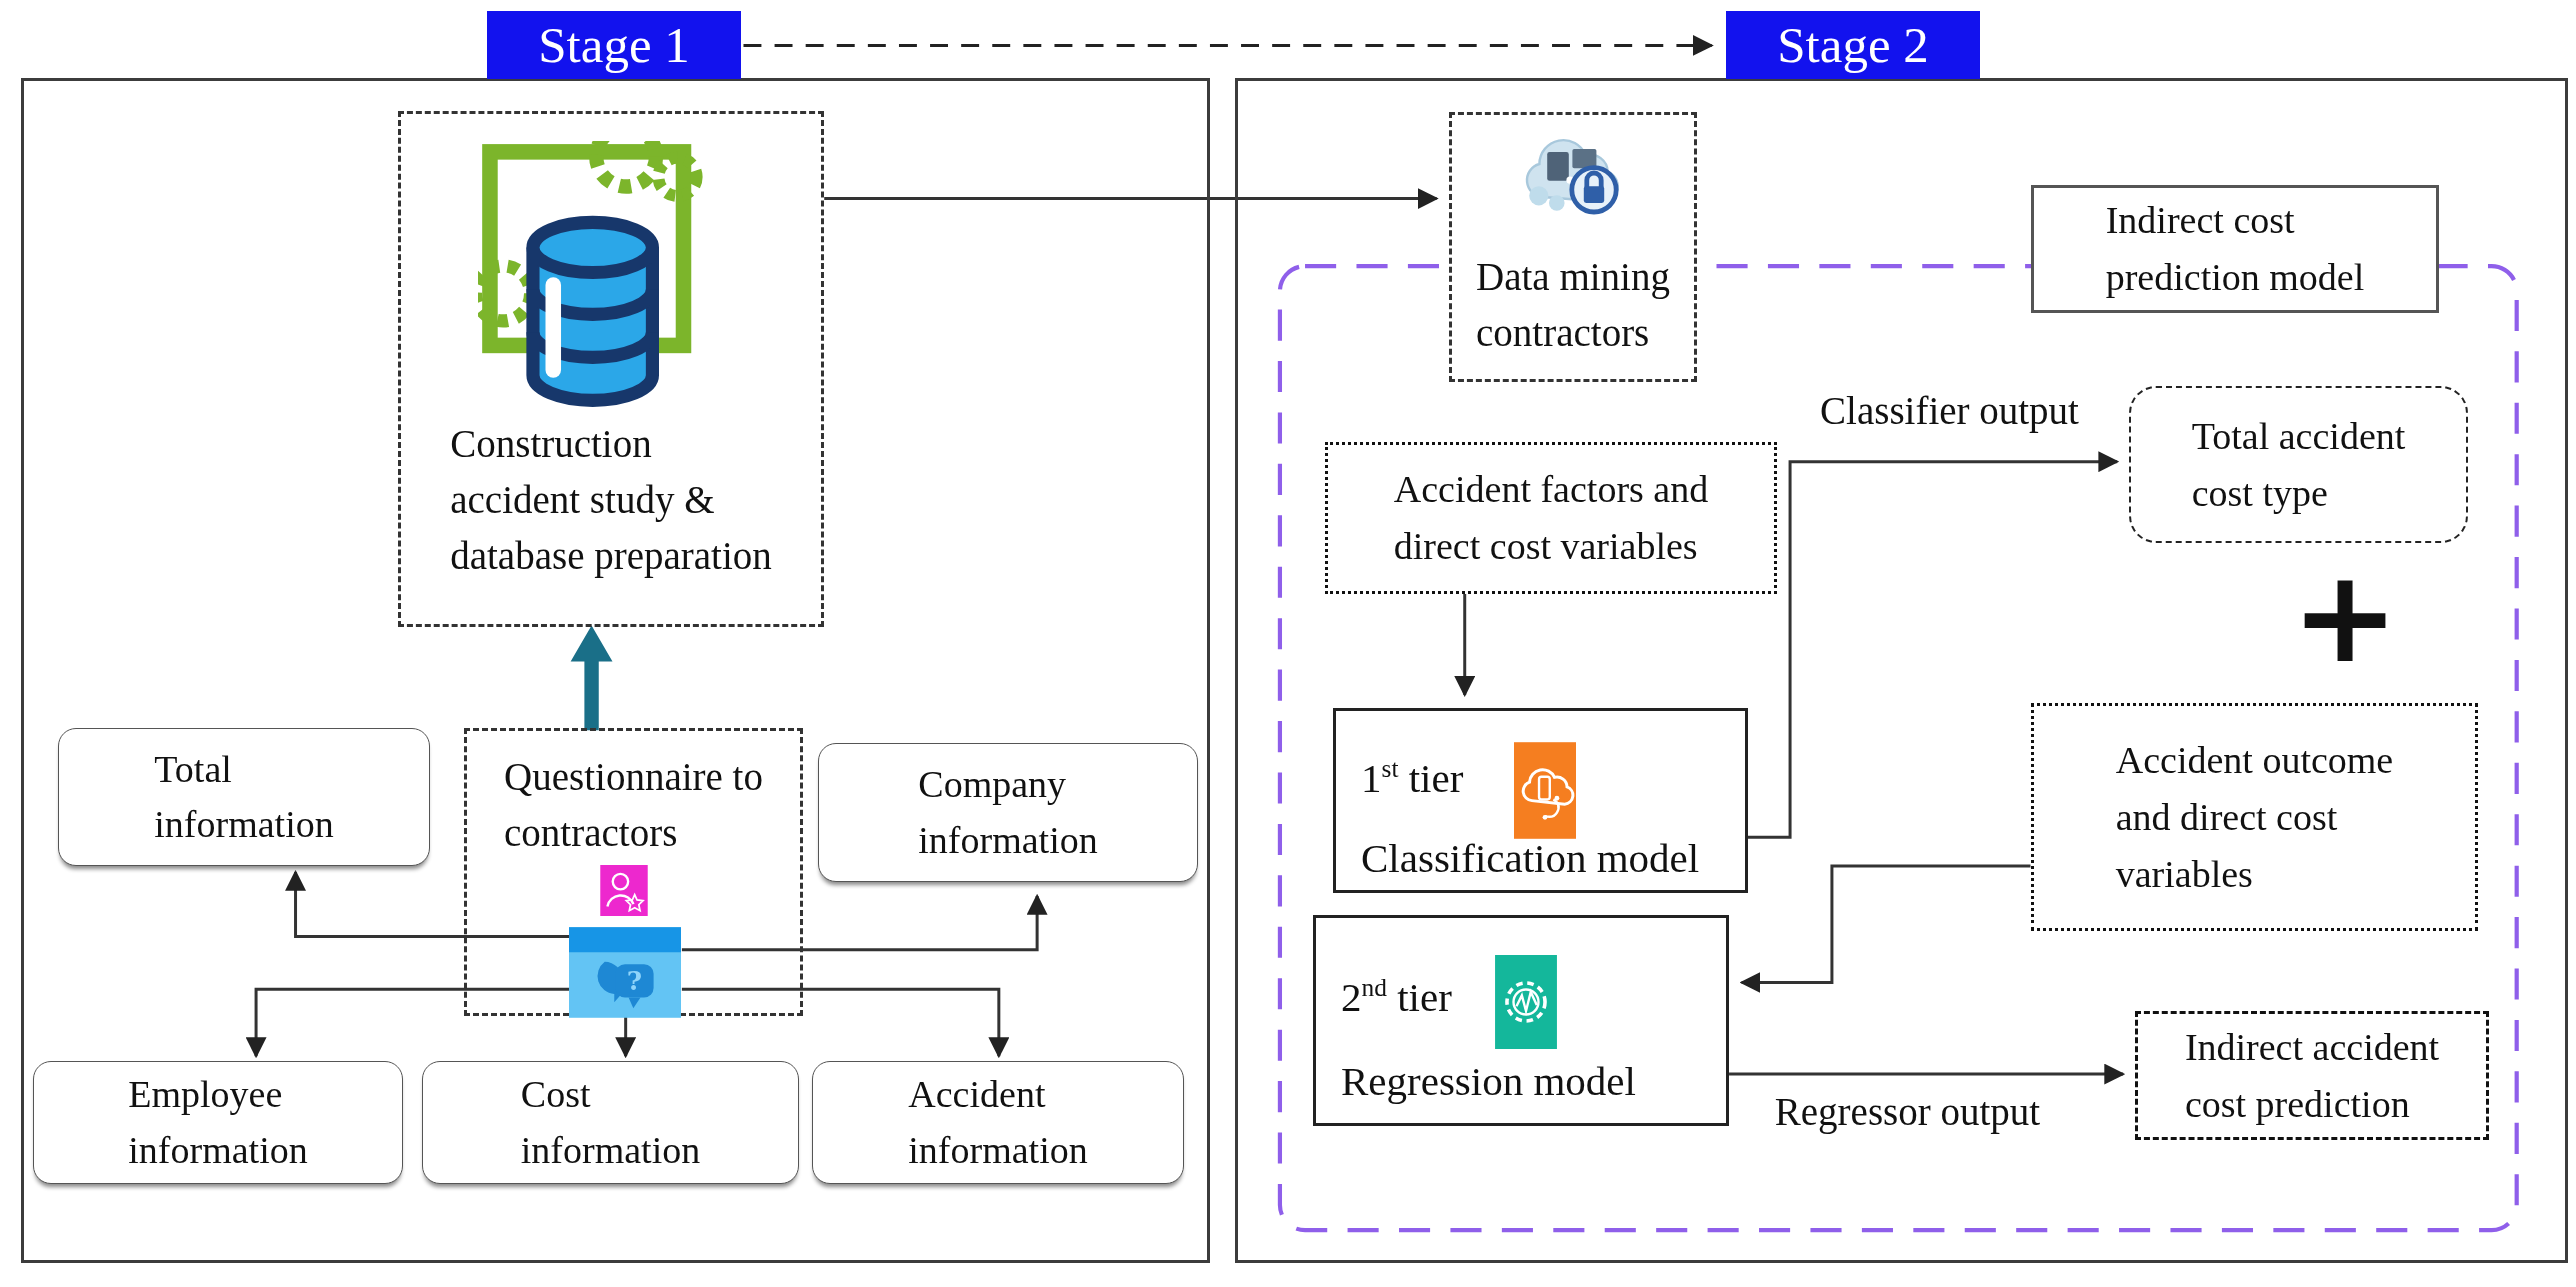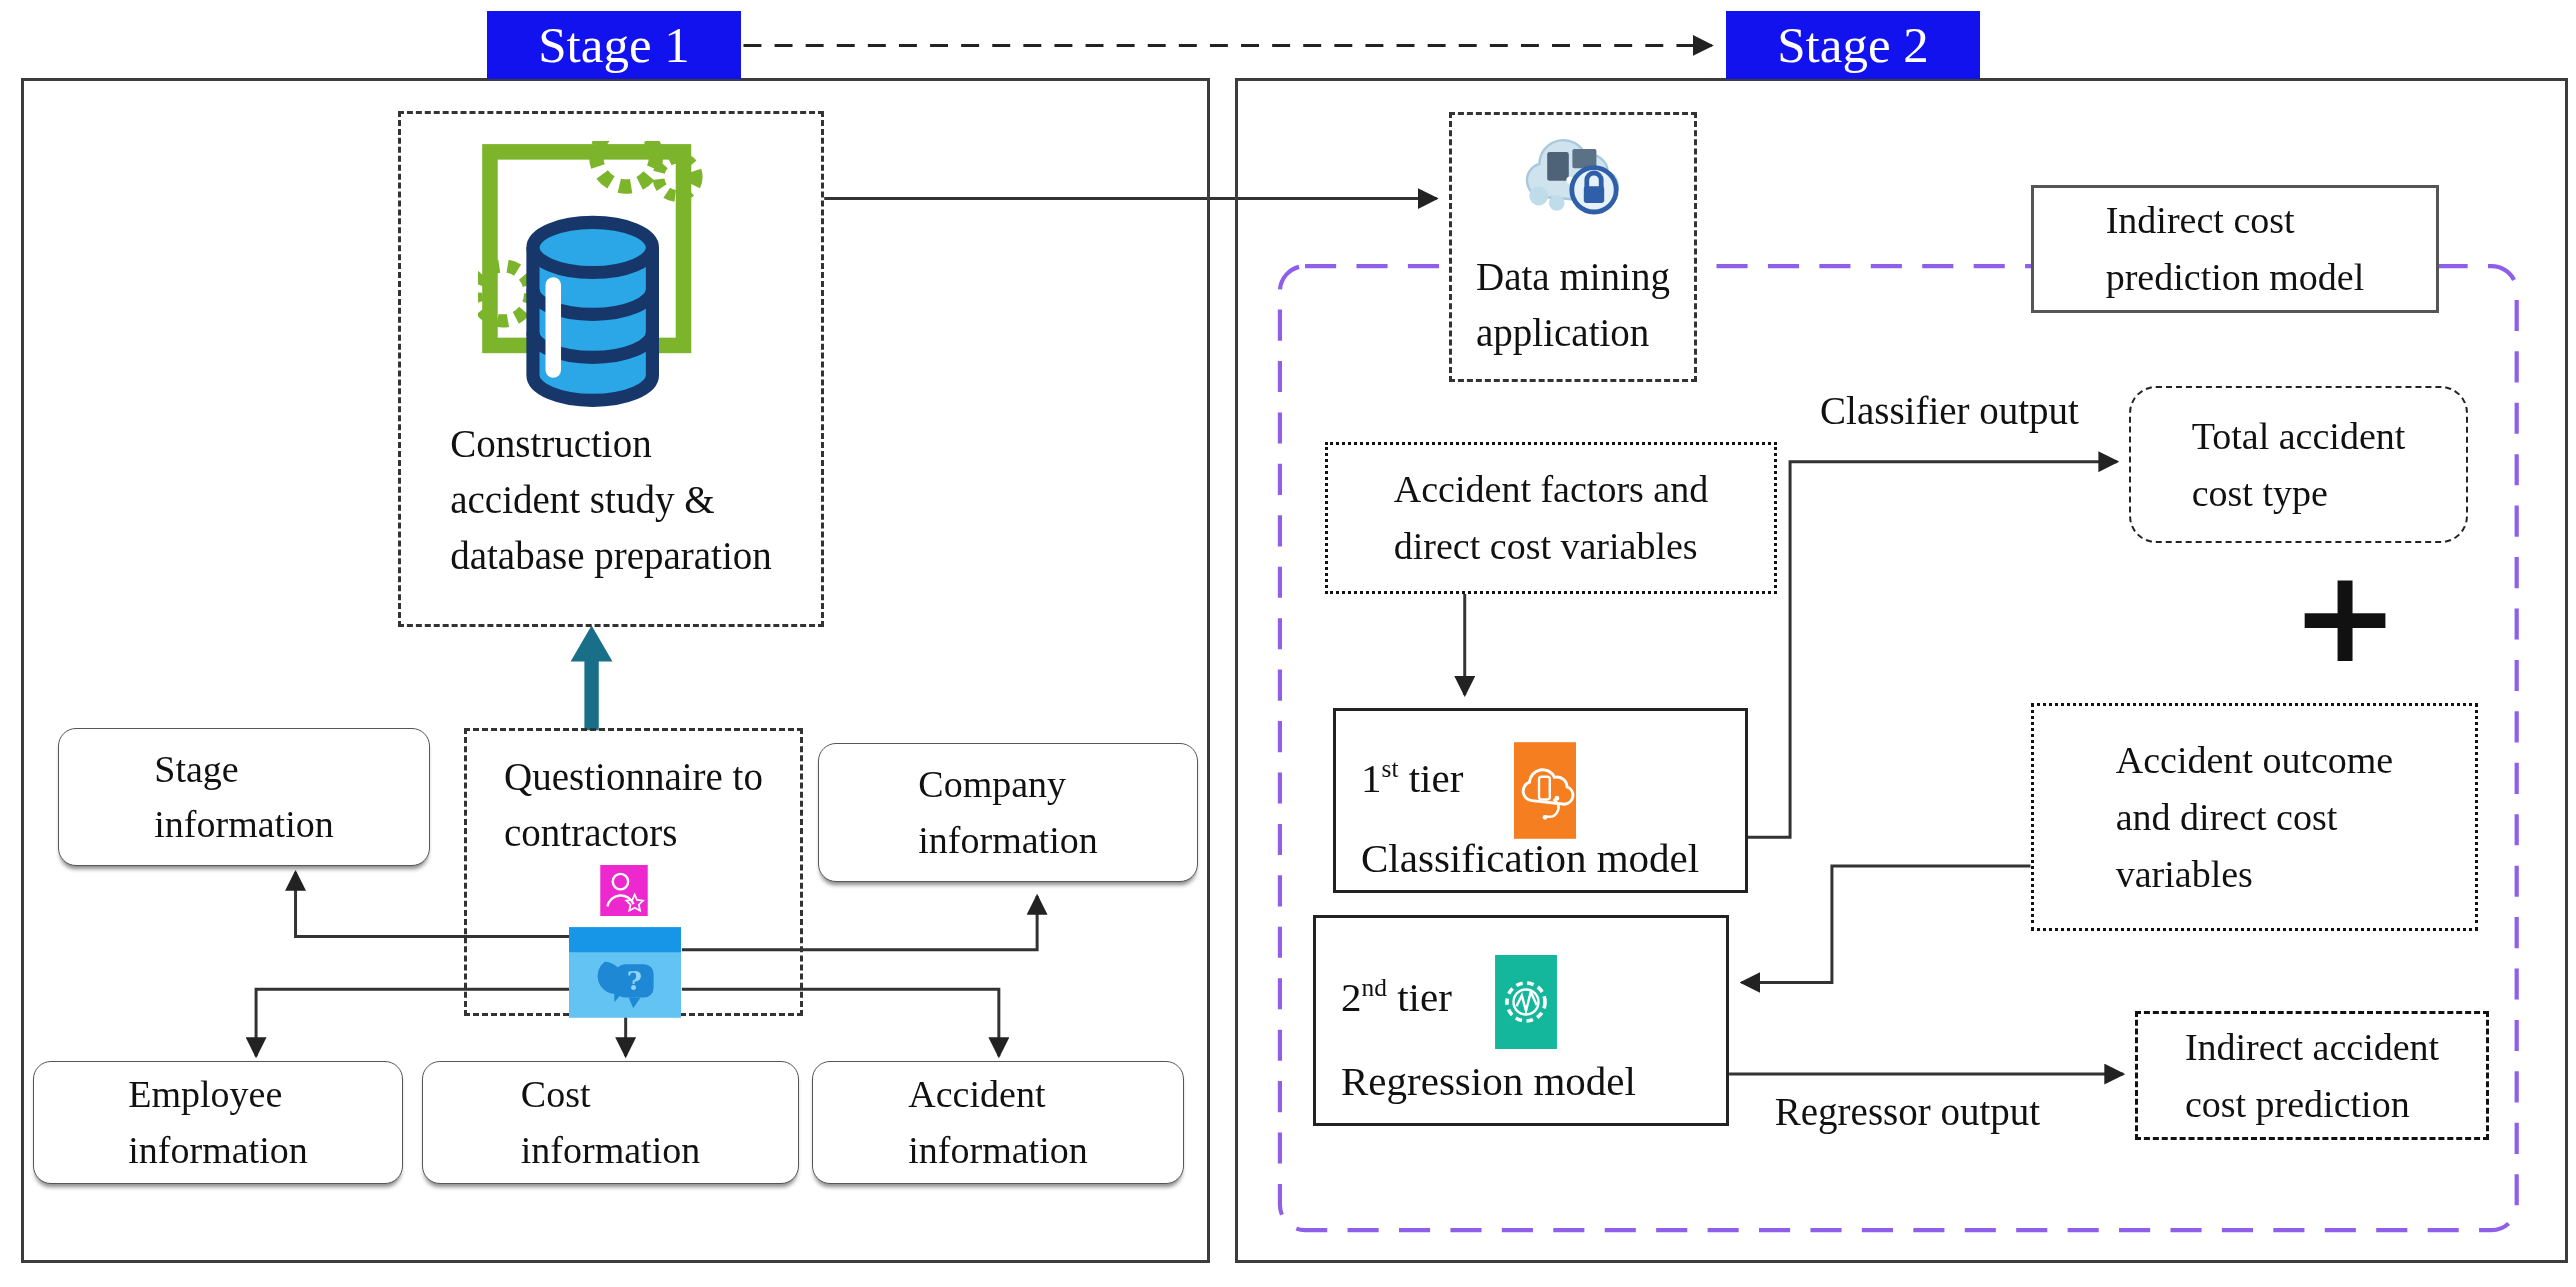--- a/index.html
+++ b/index.html
@@ -103,21 +103,21 @@
     <svg width="112" height="91" viewBox="0 0 188 152">
       <rect x="0" y="0" width="188" height="152" fill="var(--blue-icon)"></rect>
       <rect x="0" y="0" width="188" height="42" fill="var(--blue-icon-header)"></rect>
       <path d="M60 58 a30 30 0 0 1 30 30 v22 l-14 16 v-14 a30 30 0 0 1 -16 -54 z" fill="#1E88D4"></path>
       <rect x="78" y="62" width="64" height="56" rx="16" fill="#1E88D4"></rect>
       <path d="M100 118 l8 18 12 -18 z" fill="#1E88D4"></path>
       <text x="110" y="105" font-size="44" font-family="DejaVu Serif, serif" font-weight="bold" fill="#8FD4FA" text-anchor="middle">?</text>
     </svg>
   </div>
 
-  <div class="abs roundinfo center ml" style="left:58px;top:728px;width:372px;height:138px;">Stage
+  <div class="abs roundinfo center ml" style="left:58px;top:728px;width:372px;height:138px;">Total
 information</div>
   <div class="abs roundinfo center ml" style="left:818px;top:743px;width:380px;height:139px;">Company
 information</div>
   <div class="abs roundinfo center ml" style="left:33px;top:1061px;width:370px;height:123px;">Employee
 information</div>
   <div class="abs roundinfo center ml" style="left:422px;top:1061px;width:377px;height:123px;">Cost
 information</div>
   <div class="abs roundinfo center ml" style="left:812px;top:1061px;width:372px;height:123px;">Accident
 information</div>
 
@@ -130,21 +130,21 @@
         <rect x="62" y="45" width="36" height="48" rx="4" fill="#4F6378"></rect>
         <rect x="104" y="40" width="40" height="32" rx="3" fill="#5B7186"></rect>
         <circle cx="100" cy="92" r="6" fill="#fff"></circle>
         <circle cx="130" cy="80" r="5" fill="#7FB3D6"></circle>
         <circle cx="140" cy="108" r="37" fill="#E7F1F9" stroke="#2F5FA8" stroke-width="8"></circle>
         <path d="M128 104 v-12 a12 12 0 0 1 24 0 v12" fill="none" stroke="#2F5FA8" stroke-width="8"></path>
         <rect x="123" y="102" width="34" height="28" rx="4" fill="#2F5FA8"></rect>
       </svg>
     </div>
     <div class="caption center ml" style="margin-top:14.4px;">Data mining
-application</div>
+contractors</div>
   </div>
 
   <div class="abs center ml" style="left:1995px;top:185px;width:408px;height:128px;border:3px solid #555;background:#fff;z-index:2;font-size:38px;line-height:1.5;margin-left:36px;">Indirect cost
 prediction model</div>
 
   <div class="abs dotbox center ml" style="left:1325px;top:442px;width:452px;height:152px;">Accident factors and
 direct cost variables</div>
 
   <div class="abs wlabel center" style="left:1764px;top:383px;width:371px;height:54px;">Classifier output</div>
 

